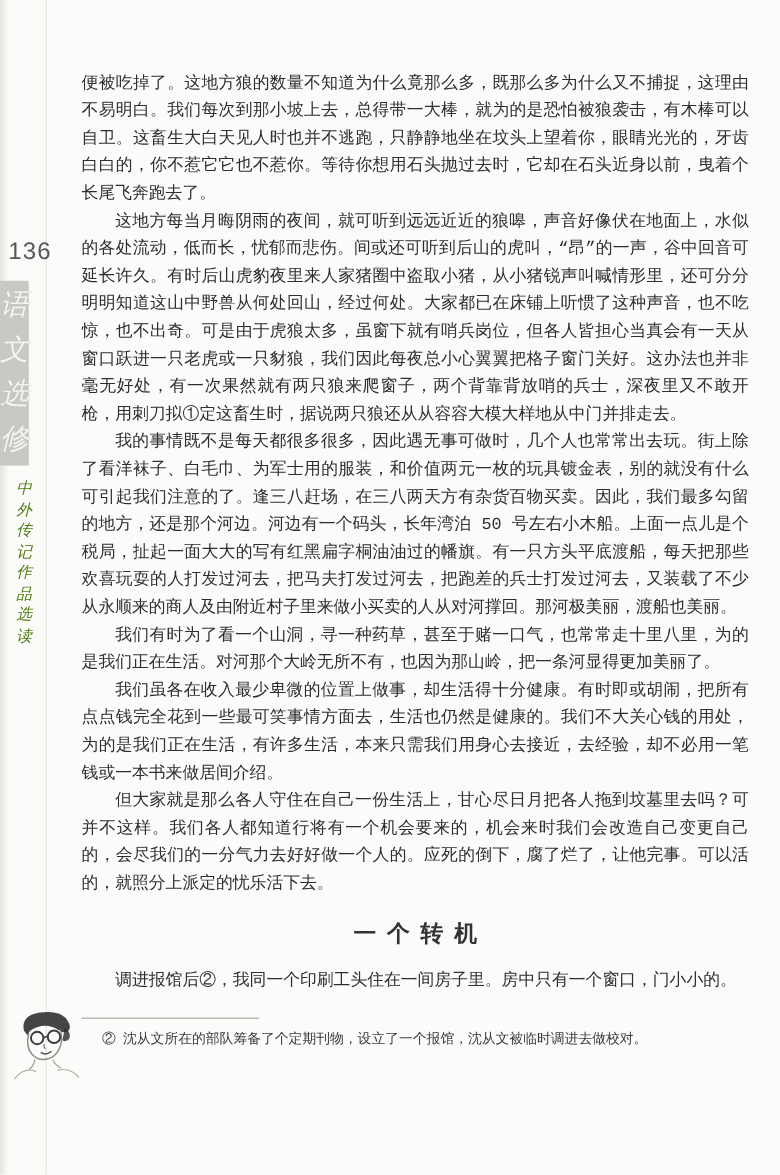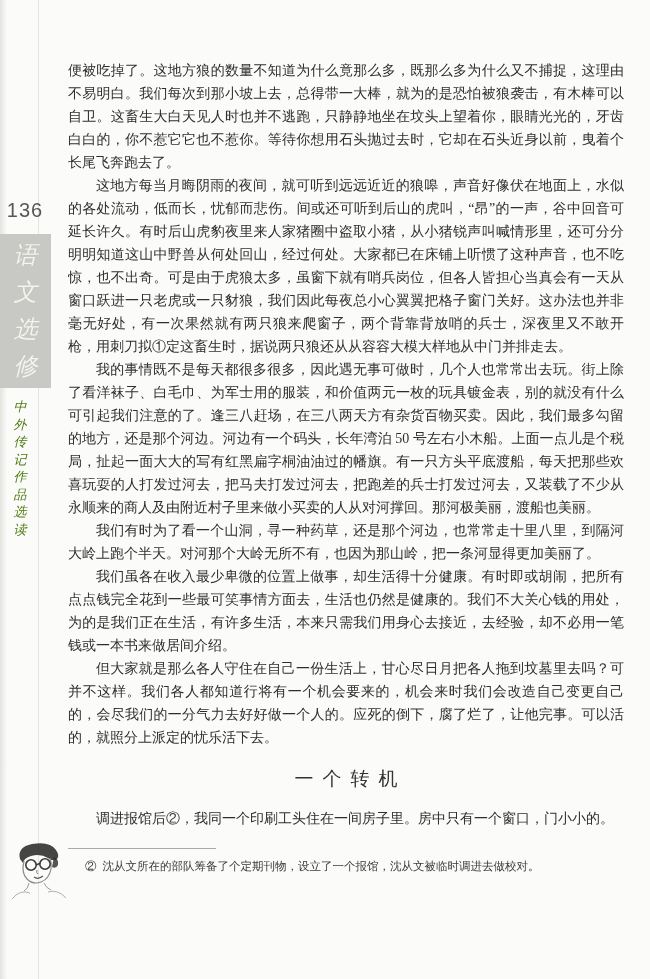--- a/index.html
+++ b/index.html
@@ -23,21 +23,21 @@
   }
   
   .page-number {
     position:absolute; left:6px; top:199px; width:38px;
     text-align:center;
     font-size:20px; color:#575757;
     font-family:"Liberation Sans","DejaVu Sans",sans-serif;
     letter-spacing:1px;
   }
   .series-box {
-    position:absolute; left:0; top:234px; width:51px; height:154px;
+    position:absolute; left:0; top:234px; width:24px; height:154px;
     background:#c8c8c5;
     display:flex; align-items:center; justify-content:center;
   }
   .series-box .vtext {
     width:1.05em;
     font-size:24px; line-height:37px;
     color:#f4f4ef;
     word-break:break-all;
     text-align:center;
     font-style:italic;
@@ -55,27 +55,27 @@
   .portrait {
     position:absolute; left:4px; top:841px; width:70px; height:66px;
   }
   
   .content {
     position:absolute; left:68px; top:59px; width:556px; max-height:784px;
     overflow:hidden;
     font-size:14px; line-height:23px;
     text-align:justify;
   }
-  .content p { text-indent:2em; }
+  .content p { text-indent:2em;font-family:Liberation Mono, monospace; }
   .content p.no-indent { text-indent:0; }
   .section-heading {
     margin-top:17px; margin-bottom:15px;
     text-align:center;
     font-size:19px; line-height:26px;
-    font-weight:normal;
+    font-weight:bold;
     letter-spacing:9px;
     text-indent:9px; 
     color:#333;
   }
   
   .footnotes {
     position:absolute; left:68px; top:848px; width:556px;
     font-size:11.5px; line-height:18px;
     color:#3a3a3a;
   }
@@ -114,21 +114,21 @@
   <path d="M30 36 Q34 39 39 35" fill="none" stroke="#555" stroke-width="1.2"></path>
 
   <path d="M25 42 Q24 48 20 50 M40 42 Q42 47 47 49" fill="none" stroke="#9a9a96" stroke-width="1"></path>
   <path d="M8 58 Q16 48 26 52 M44 51 Q54 48 62 57" fill="none" stroke="#b0b0ac" stroke-width="1"></path>
 </svg>
 
 <main class="content">
   <p class="no-indent">便被吃掉了。这地方狼的数量不知道为什么竟那么多，既那么多为什么又不捕捉，这理由不易明白。我们每次到那小坡上去，总得带一大棒，就为的是恐怕被狼袭击，有木棒可以自卫。这畜生大白天见人时也并不逃跑，只静静地坐在坟头上望着你，眼睛光光的，牙齿白白的，你不惹它它也不惹你。等待你想用石头抛过去时，它却在石头近身以前，曳着个长尾飞奔跑去了。</p>
   <p>这地方每当月晦阴雨的夜间，就可听到远远近近的狼嗥，声音好像伏在地面上，水似的各处流动，低而长，忧郁而悲伤。间或还可听到后山的虎叫，“昂”的一声，谷中回音可延长许久。有时后山虎豹夜里来人家猪圈中盗取小猪，从小猪锐声叫喊情形里，还可分分明明知道这山中野兽从何处回山，经过何处。大家都已在床铺上听惯了这种声音，也不吃惊，也不出奇。可是由于虎狼太多，虽窗下就有哨兵岗位，但各人皆担心当真会有一天从窗口跃进一只老虎或一只豺狼，我们因此每夜总小心翼翼把格子窗门关好。这办法也并非毫无好处，有一次果然就有两只狼来爬窗子，两个背靠背放哨的兵士，深夜里又不敢开枪，用刺刀拟①定这畜生时，据说两只狼还从从容容大模大样地从中门并排走去。</p>
   <p>我的事情既不是每天都很多很多，因此遇无事可做时，几个人也常常出去玩。街上除了看洋袜子、白毛巾、为军士用的服装，和价值两元一枚的玩具镀金表，别的就没有什么可引起我们注意的了。逢三八赶场，在三八两天方有杂货百物买卖。因此，我们最多勾留的地方，还是那个河边。河边有一个码头，长年湾泊 50 号左右小木船。上面一点儿是个税局，扯起一面大大的写有红黑扁字桐油油过的幡旗。有一只方头平底渡船，每天把那些欢喜玩耍的人打发过河去，把马夫打发过河去，把跑差的兵士打发过河去，又装载了不少从永顺来的商人及由附近村子里来做小买卖的人从对河撑回。那河极美丽，渡船也美丽。</p>
-  <p>我们有时为了看一个山洞，寻一种药草，还是那个河边，也常常走十里八里，到隔河大岭上跑个半天。对河那个大岭无所不有，也因为那山岭，把一条河显得更加美丽了。</p>
+  <p>我们有时为了看一个山洞，寻一种药草，甚至于赌一口气，也常常走十里八里，为的是我们正在生活。对河那个大岭无所不有，也因为那山岭，把一条河显得更加美丽了。</p>
   <p>我们虽各在收入最少卑微的位置上做事，却生活得十分健康。有时即或胡闹，把所有点点钱完全花到一些最可笑事情方面去，生活也仍然是健康的。我们不大关心钱的用处，为的是我们正在生活，有许多生活，本来只需我们用身心去接近，去经验，却不必用一笔钱或一本书来做居间介绍。</p>
   <p>但大家就是那么各人守住在自己一份生活上，甘心尽日月把各人拖到坟墓里去吗？可并不这样。我们各人都知道行将有一个机会要来的，机会来时我们会改造自己变更自己的，会尽我们的一分气力去好好做一个人的。应死的倒下，腐了烂了，让他完事。可以活的，就照分上派定的忧乐活下去。</p>
   <h2 class="section-heading">一个转机</h2>
   <p>调进报馆后②，我同一个印刷工头住在一间房子里。房中只有一个窗口，门小小的。</p>
 </main>
 
 <footer class="footnotes">
   <div class="footnote-divider"></div>
   <div class="footnote-item">
     <span class="marker">②</span><span>沈从文所在的部队筹备了个定期刊物，设立了一个报馆，沈从文被临时调进去做校对。</span>

